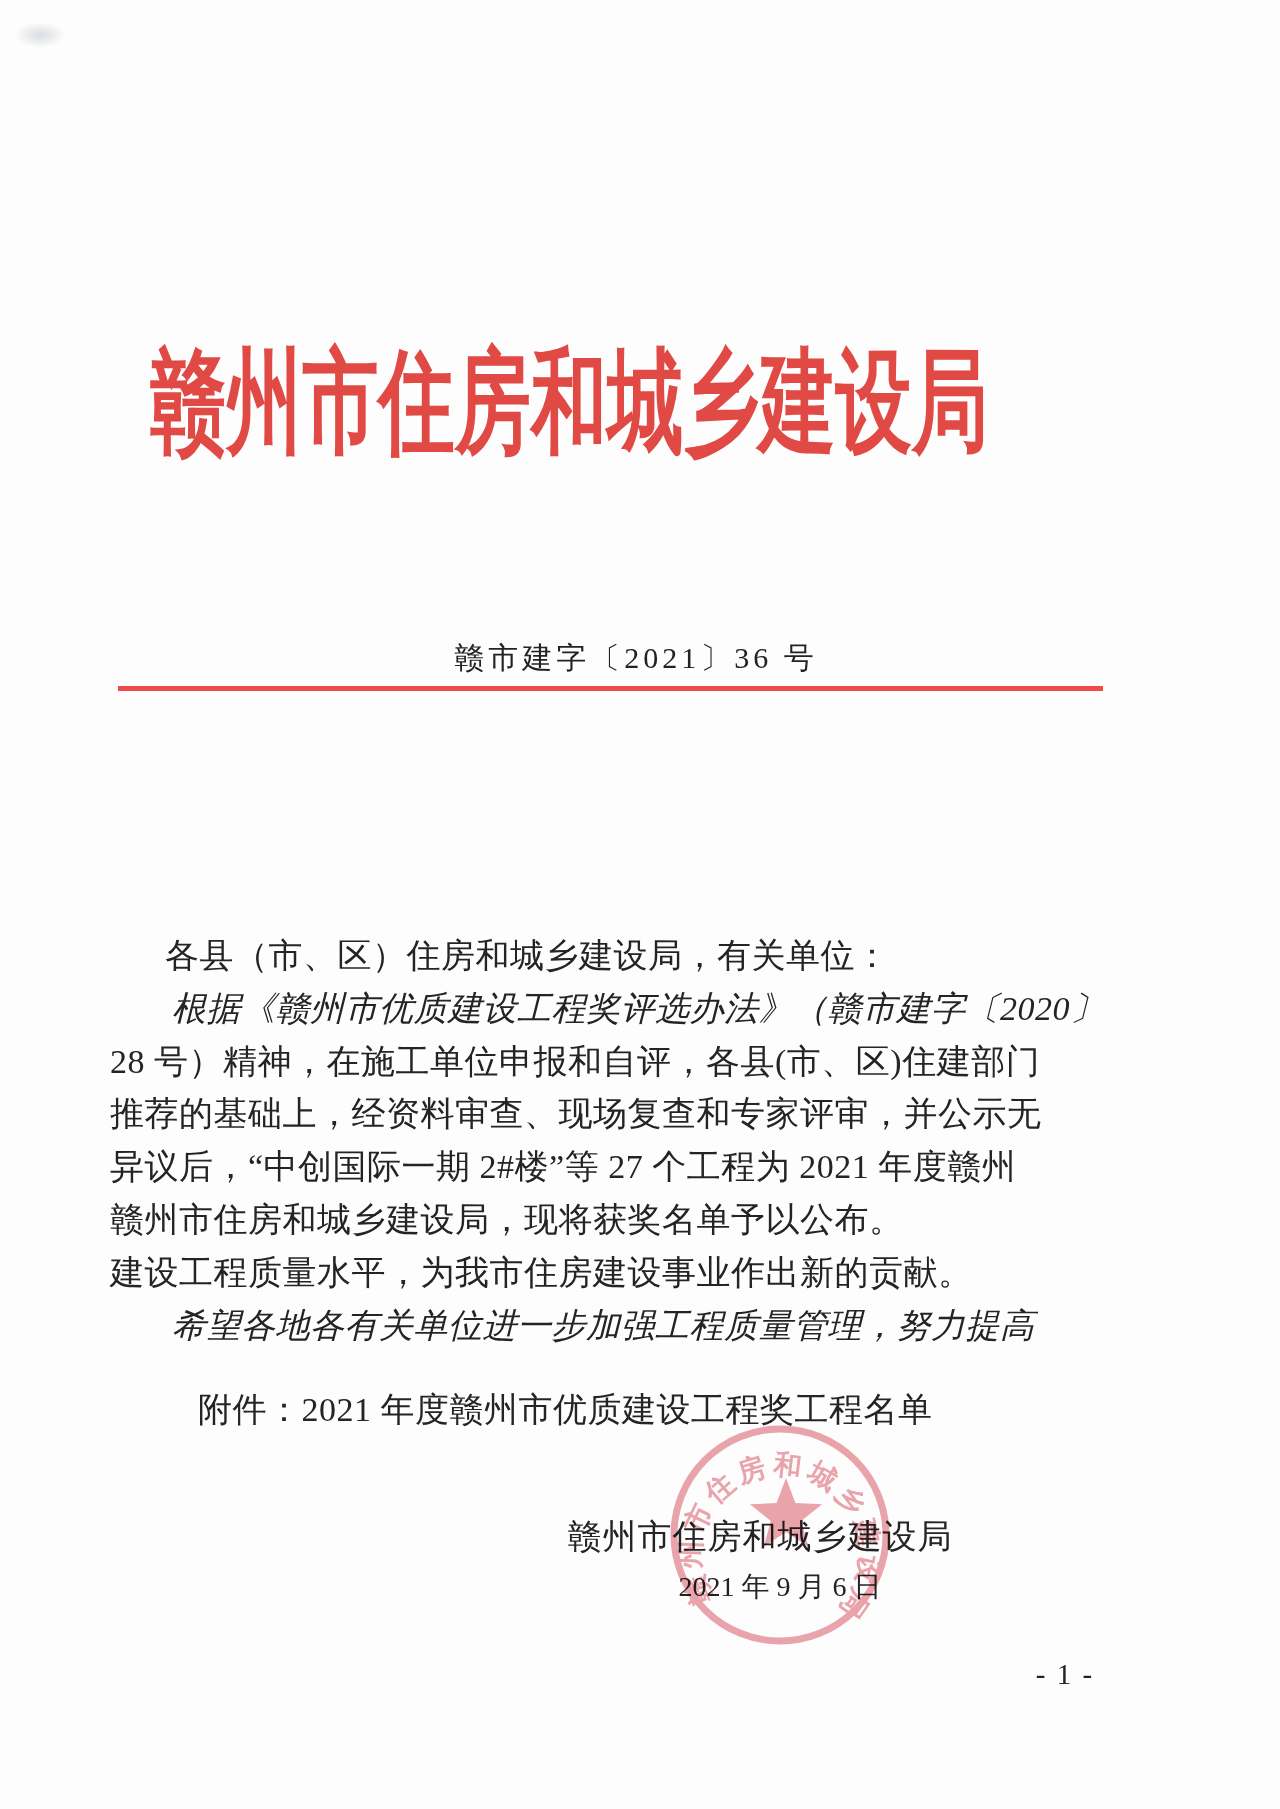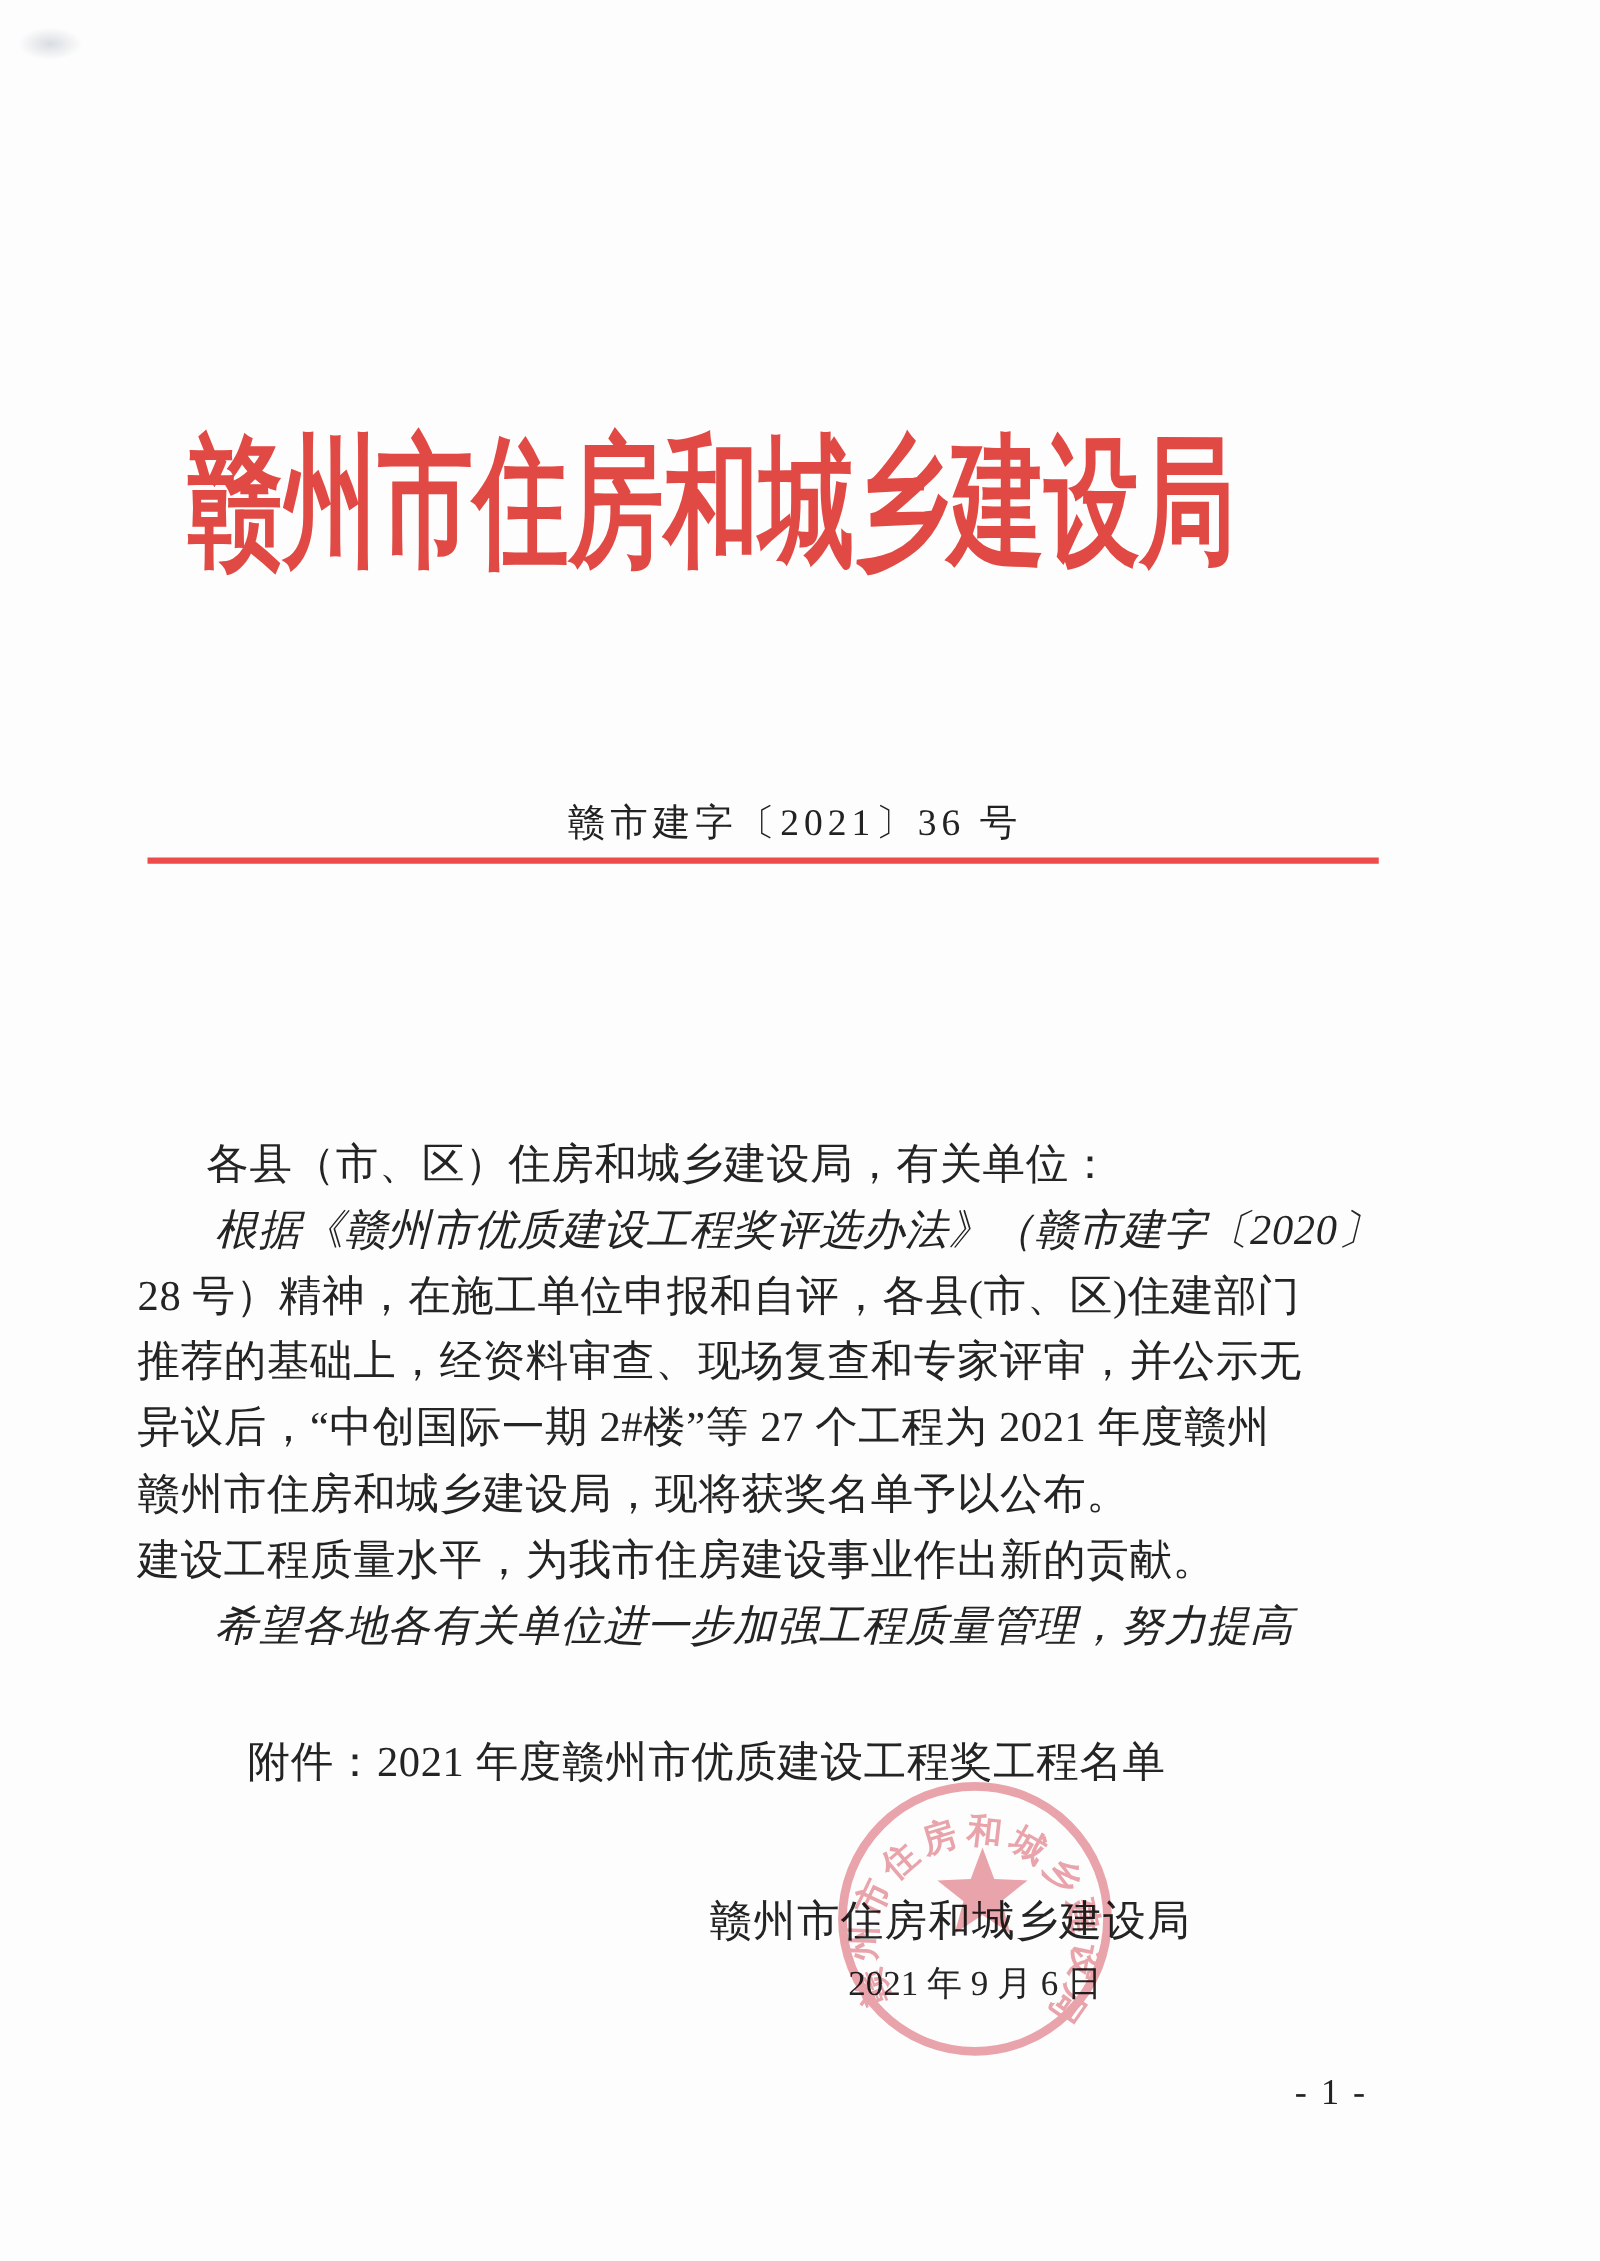--- a/index.html
+++ b/index.html
@@ -62,21 +62,21 @@
   .body-text {
     position: absolute;
     left: 110px; top: 906px;
     width: 1000px;
     font-size: 34px;
     line-height: 52.8px;
     color: #242424;
     letter-spacing: 0.5px;
   }
   .body-line { white-space: nowrap; }
-  .ind-salutation { padding-left: 55px; }
+  .ind-salutation { padding-left: 55px; margin-top: 24px; }
   .ind-para { padding-left: 62px; font-style: italic; }
   .attachment-line {
     position: absolute;
     left: 110px; top: 1387px;
     width: 1000px;
     padding-left: 88px;
     font-size: 34px;
     color: #242424;
     letter-spacing: 0.5px;
     white-space: nowrap;

